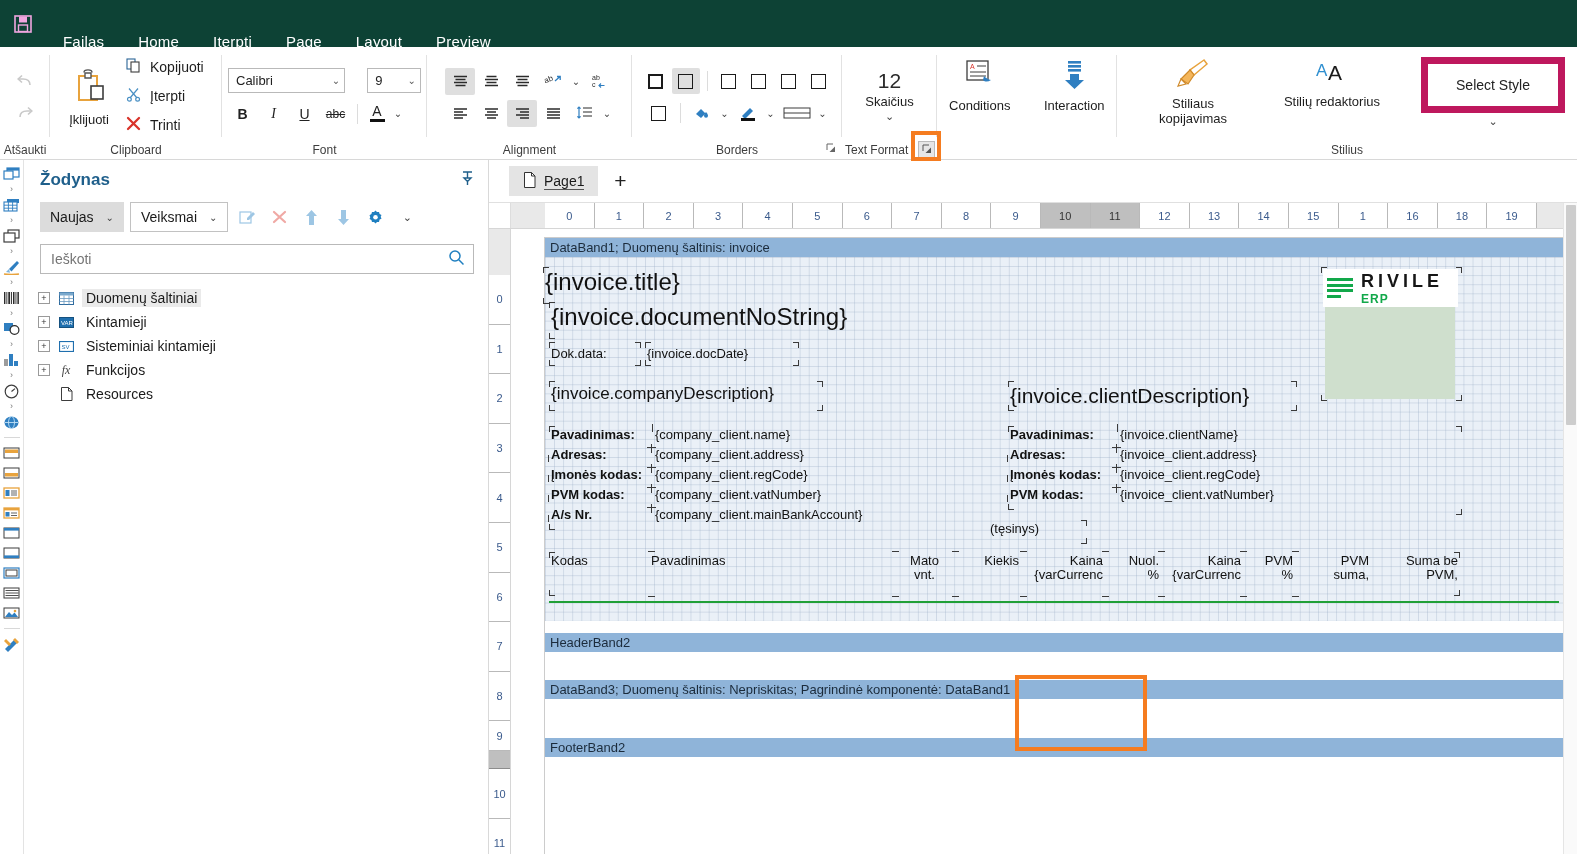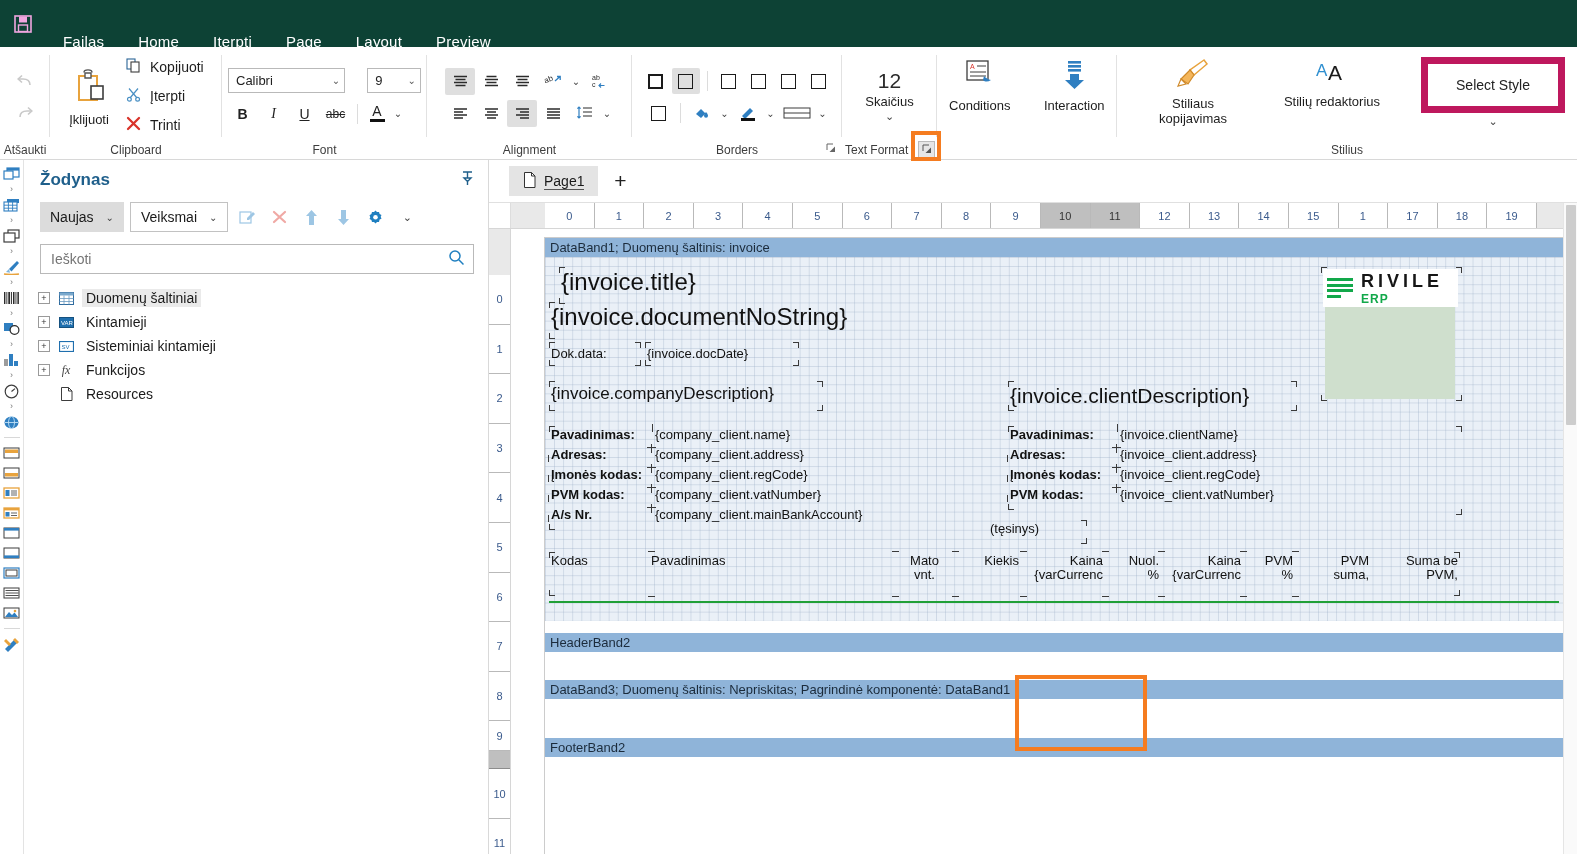--- a/index.html
+++ b/index.html
@@ -937,21 +937,21 @@
             <div class="hcell">7</div>
             <div class="hcell">8</div>
             <div class="hcell">9</div>
             <div class="hcell dim">10</div>
             <div class="hcell dim">11</div>
             <div class="hcell">12</div>
             <div class="hcell">13</div>
             <div class="hcell">14</div>
             <div class="hcell">15</div>
             <div class="hcell">1</div>
-            <div class="hcell">17</div>
+            <div class="hcell">16</div>
             <div class="hcell">18</div>
             <div class="hcell">19</div>
             <div class="hr-tail"></div>
           </div>
         </div>
 
         <div class="canvas-row">
 
           <div class="vruler">
             <div class="vr-pad"></div>
@@ -971,21 +971,21 @@
           </div>
 
           <div class="canvas-scroll">
             <div class="page">
 
               <div class="band" style="top:0;height:19px">
                 <div class="band-title">DataBand1; Duomenų šaltinis: invoice</div>
               </div>
               <div class="band band-body" style="top:19px;height:364px">
 
-                <div class="obj" style="left:16px;top:12px;width:260px;height:33px;font-size:24px;">
+                <div class="obj" style="left:0;top:12px;width:260px;height:33px;font-size:24px;">
                   <span class="txt">{invoice.title}</span>
                   <i class="mk mk-tl"></i><i class="mk mk-bl"></i>
                 </div>
                 <div class="obj" style="left:6px;top:47px;width:400px;height:33px;font-size:24px;">
                   <span class="txt">{invoice.documentNoString}</span>
                   <i class="mk mk-tl"></i><i class="mk mk-bl"></i>
                 </div>
 
                 <div class="obj" style="left:6px;top:87px;width:88px;height:20px;font-size:13px;padding-top:3px">
                   <span class="txt">Dok.data:</span>

